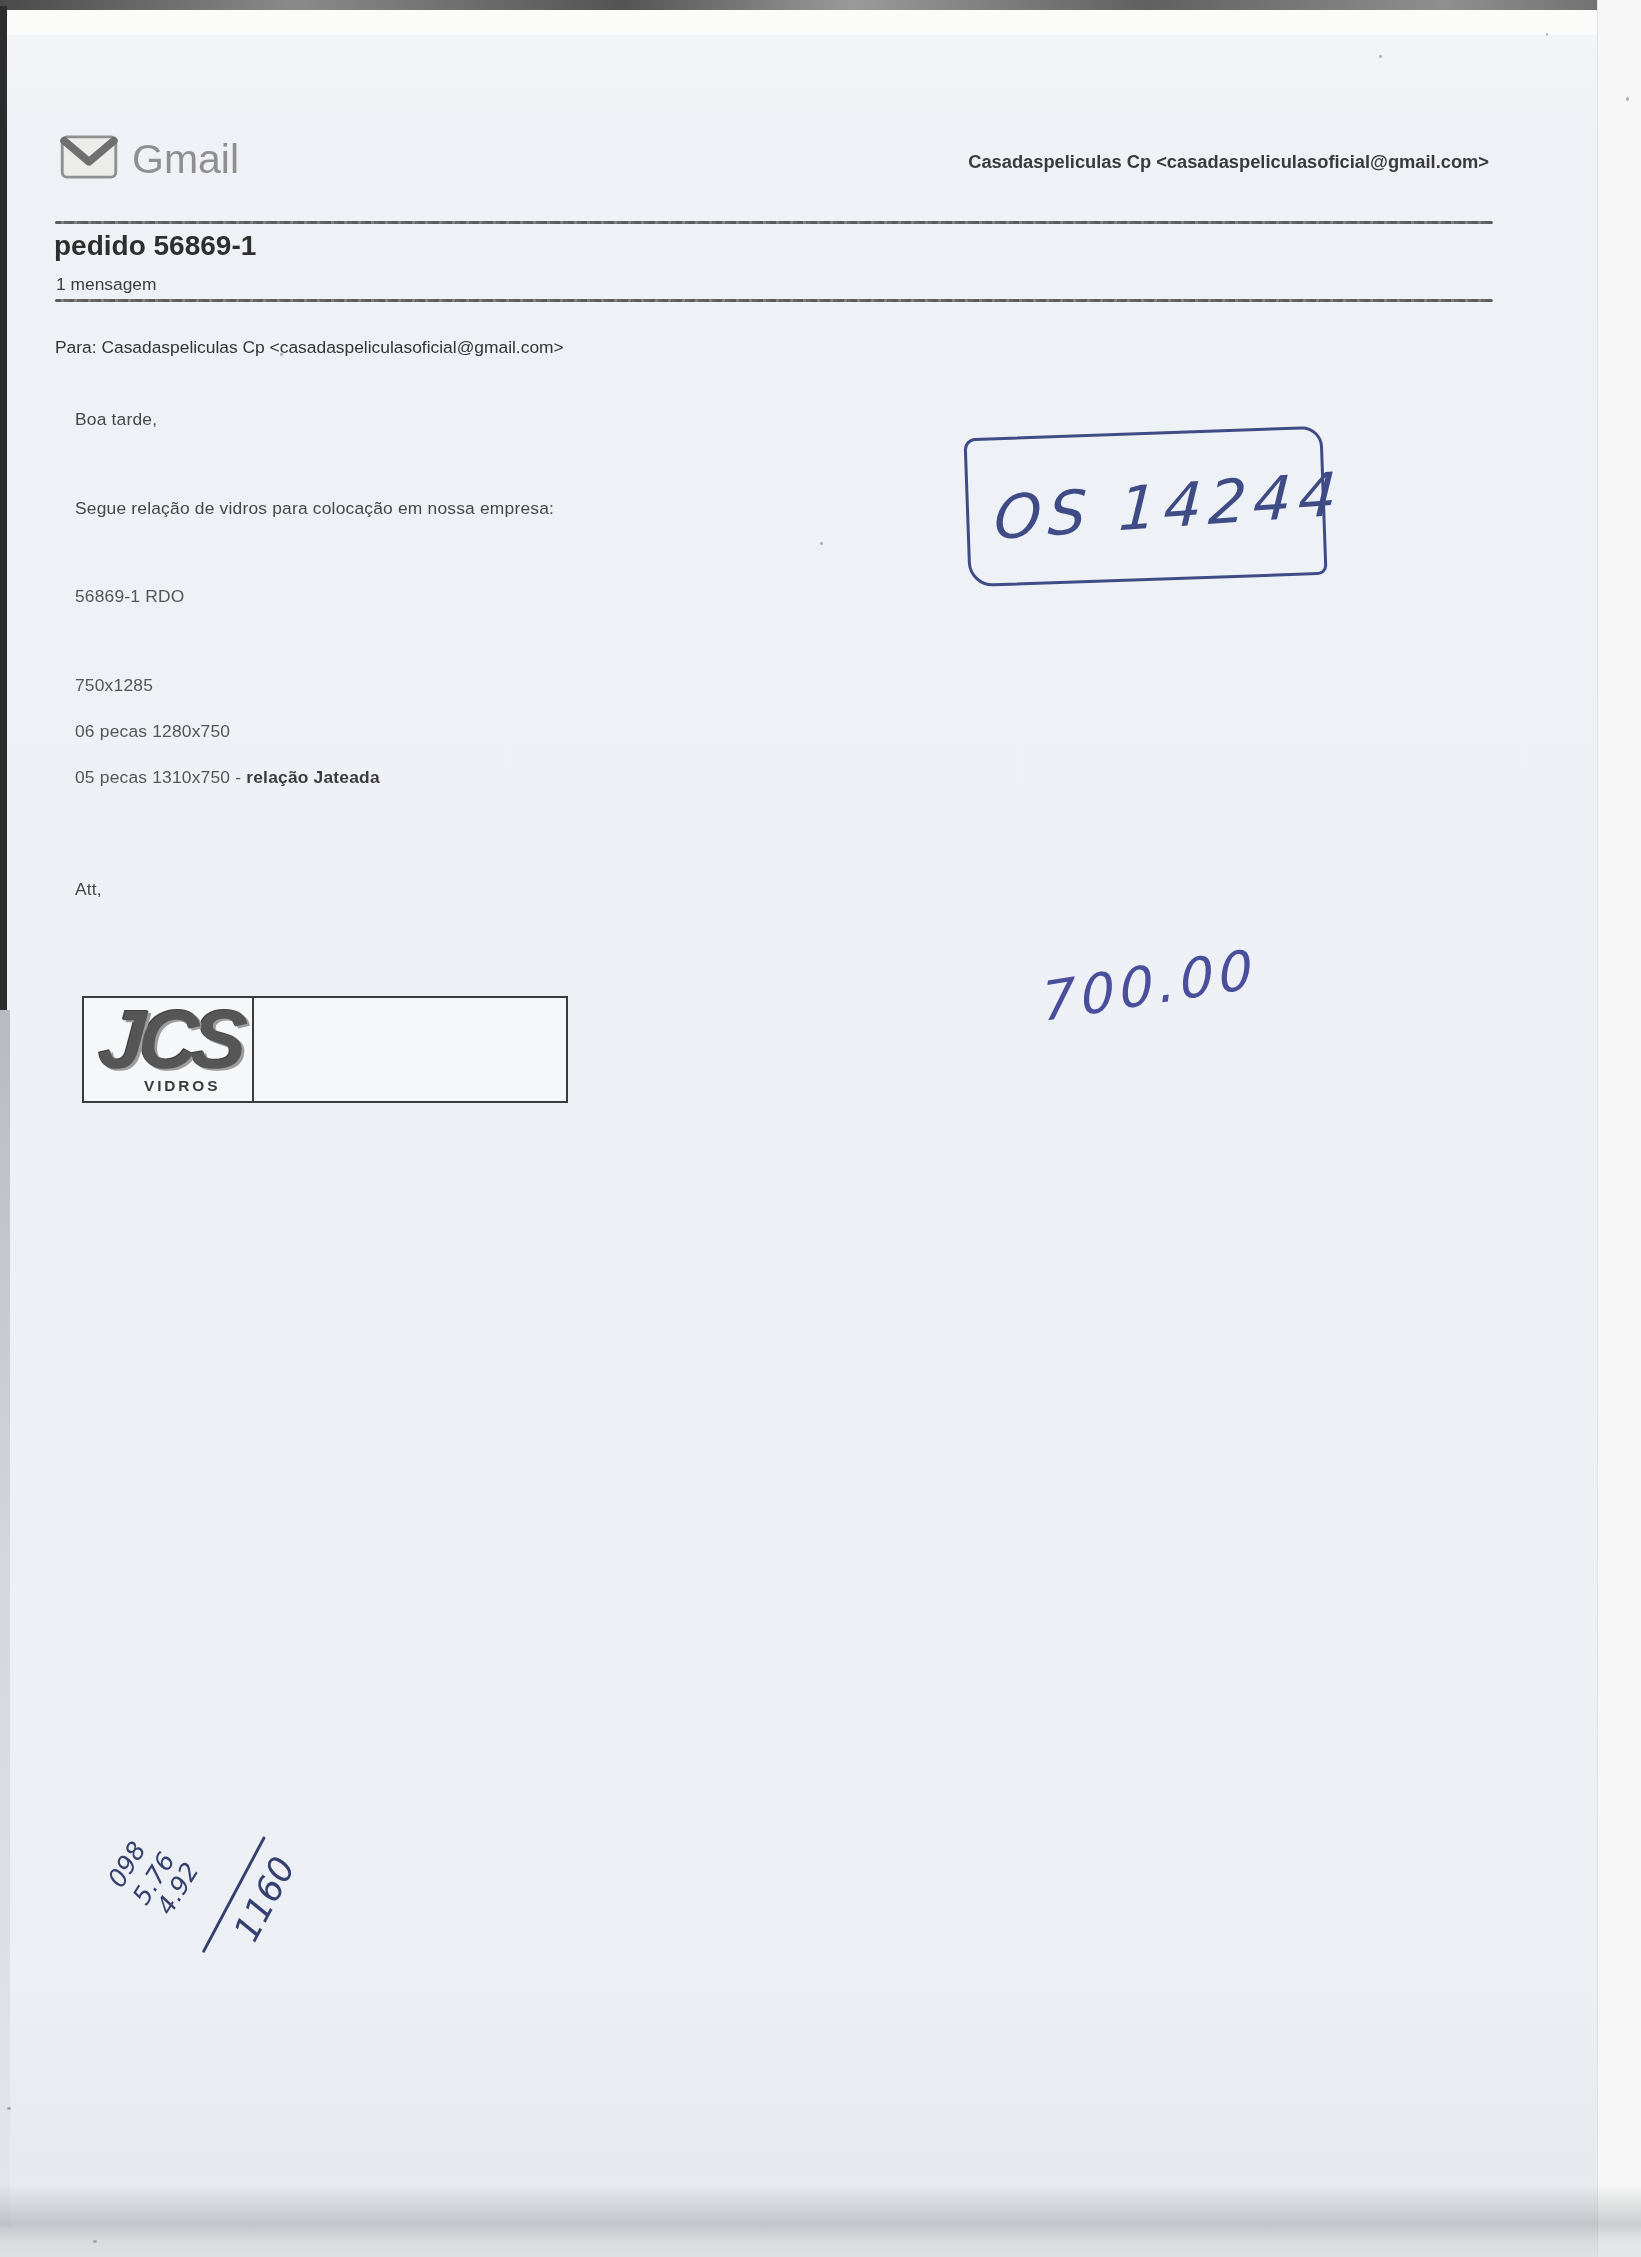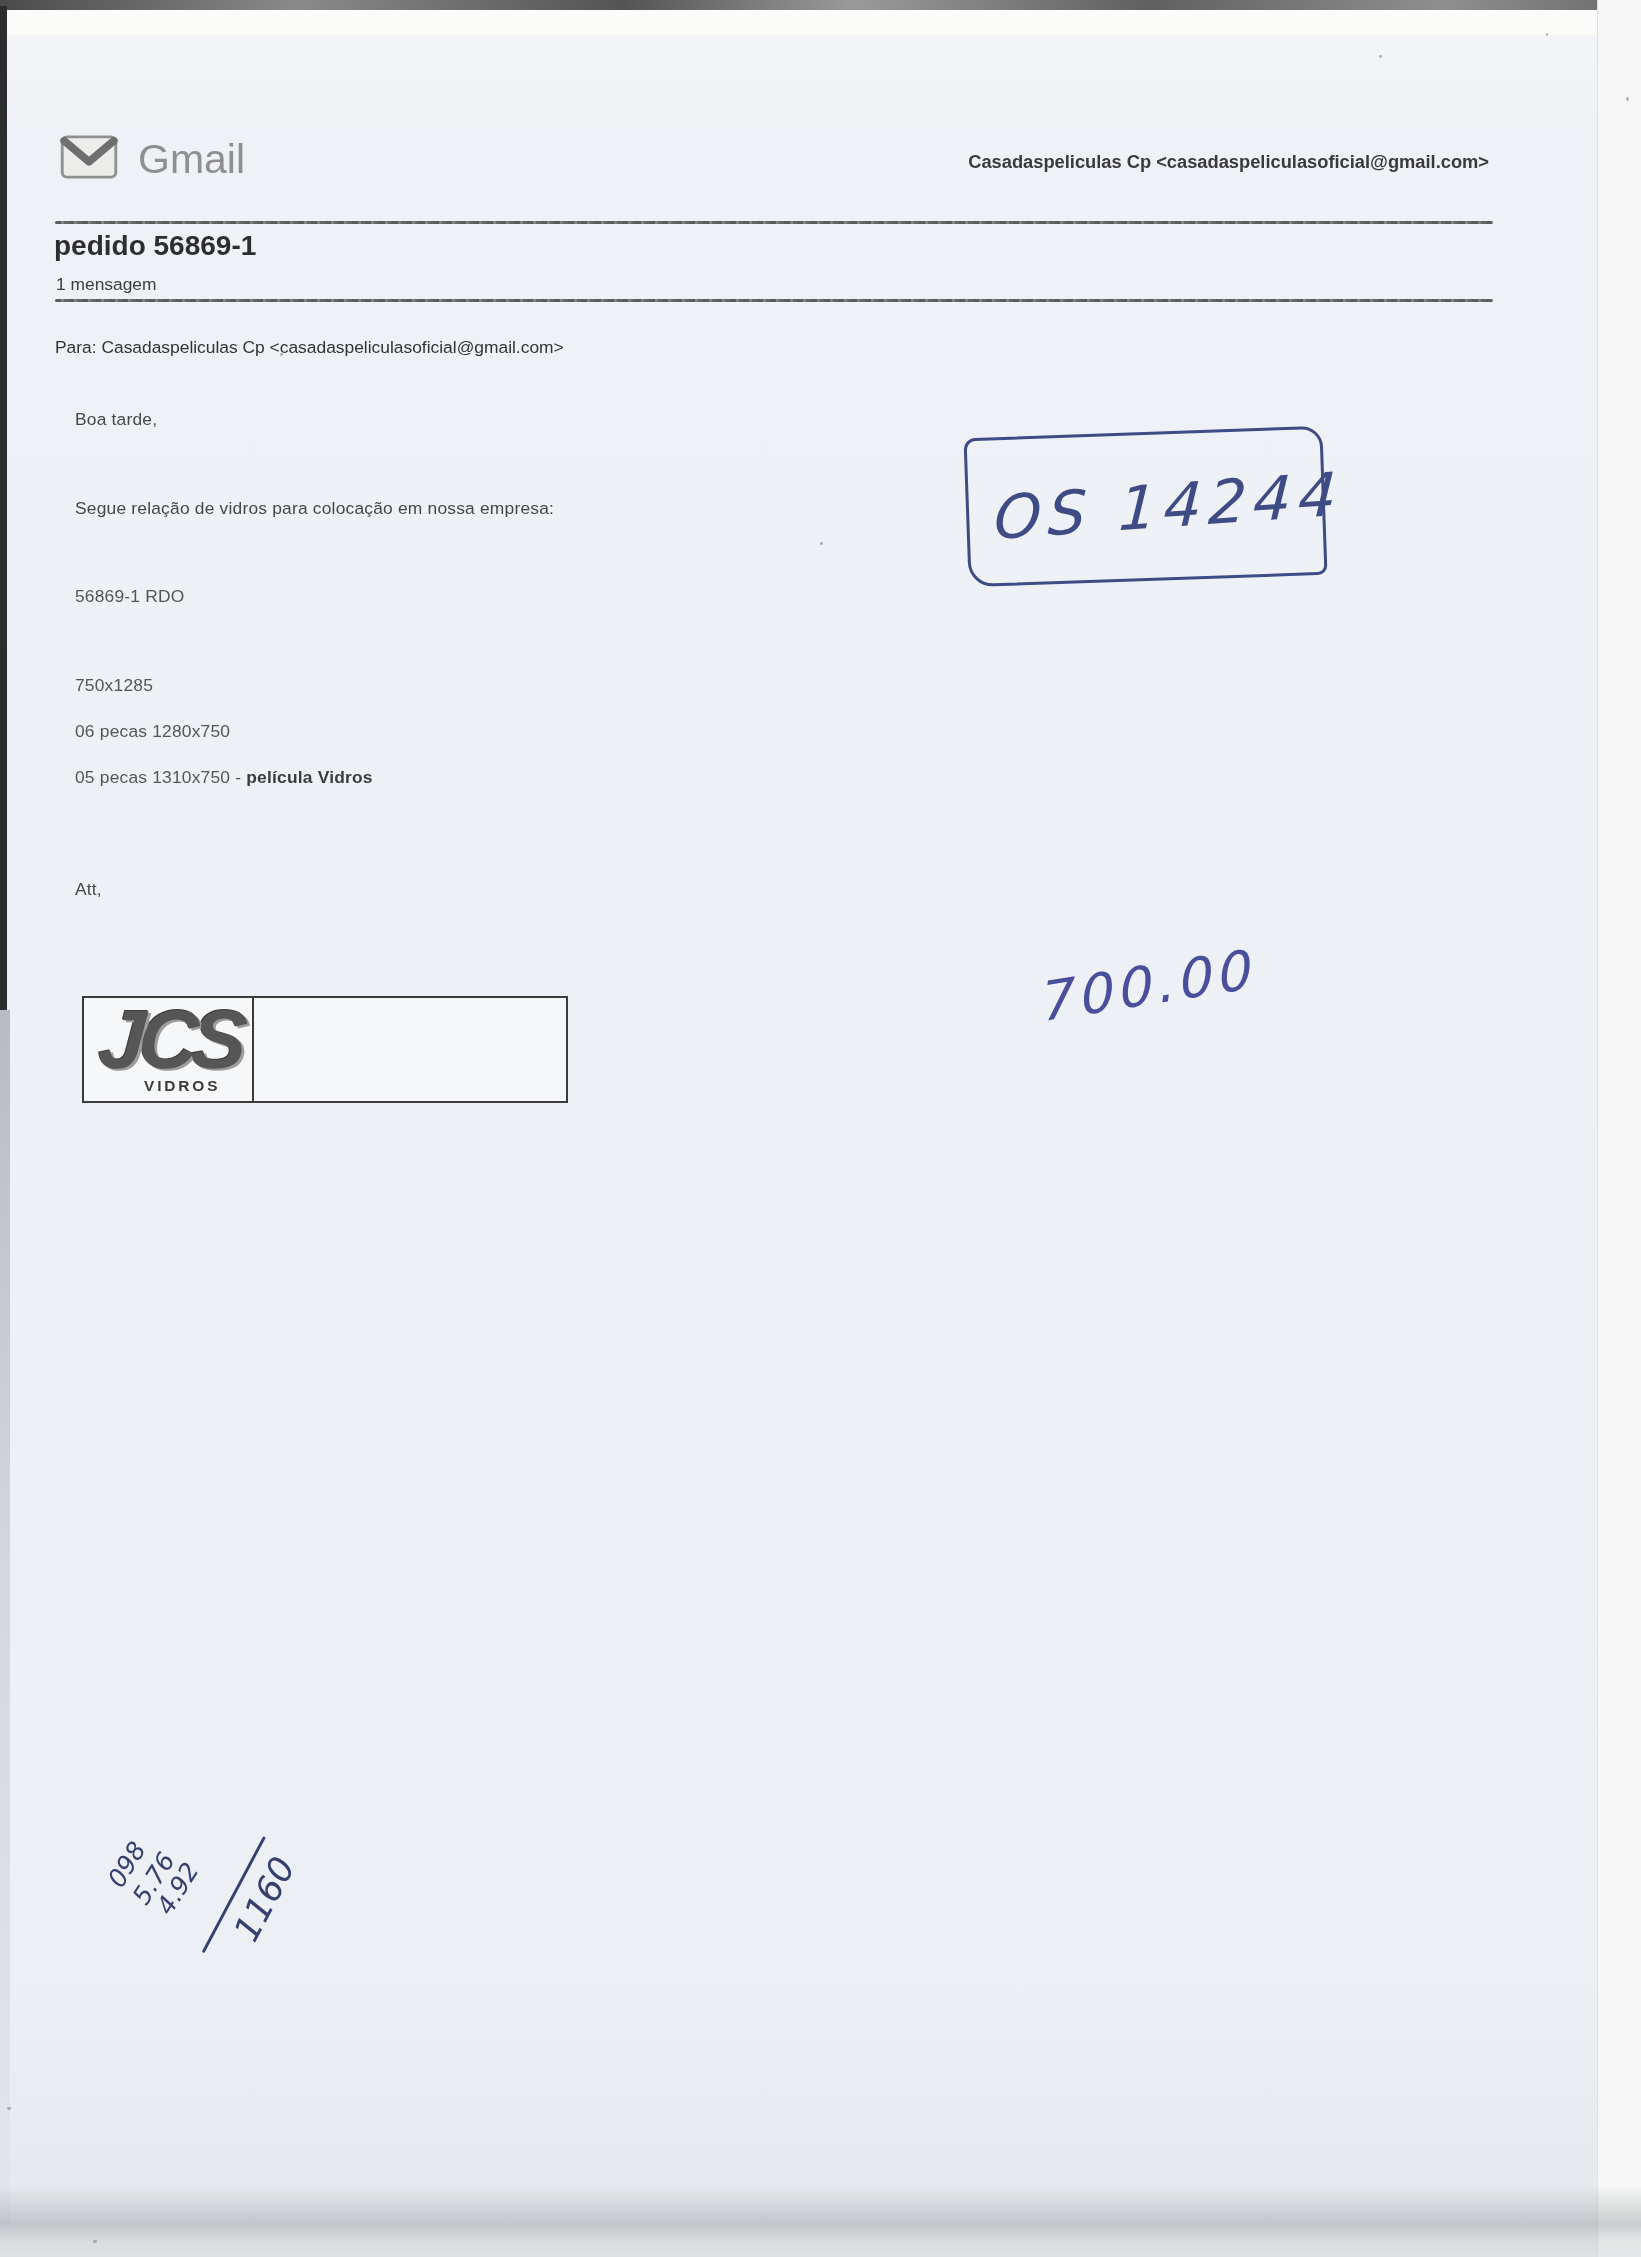--- a/index.html
+++ b/index.html
@@ -15,21 +15,21 @@
   .strip-white-top{position:absolute;left:0;top:9.7px;width:1641px;height:25px;background:#fbfcfa;}
   .strip-right{position:absolute;right:0;top:0;width:44px;height:2257px;background:#f6f7f6;
     border-left:1px solid #dde1e5;}
   .edge-left-dark{position:absolute;left:0;top:5.8px;width:6.8px;height:1004px;background:#2d2d2d;}
   .edge-left-soft{position:absolute;left:0;top:1010px;width:9.7px;height:1217px;
     background:linear-gradient(180deg,#aeb2b8,#cfd3d8 45%,#e2e5e9 100%);opacity:.85;}
   .bottom-fade{position:absolute;left:0;bottom:0;width:1641px;height:73px;
     background:linear-gradient(180deg,rgba(110,115,122,0) 0%,rgba(120,125,132,.34) 55%,rgba(160,164,170,.22) 78%,rgba(214,217,221,.55) 100%);}
   .speck{position:absolute;background:#777;border-radius:50%;opacity:.55;}
   
-  .gmail-logo{position:absolute;left:60px;top:135px;display:flex;align-items:center;gap:20px;}
+  .gmail-logo{position:absolute;left:60px;top:135px;display:flex;align-items:center;gap:14px;}
   .gmail-word{font-size:41px;color:#8e8f8e;letter-spacing:0px;line-height:1;}
   .account-header{position:absolute;right:152px;top:151px;font-size:18.3px;font-weight:bold;color:#3a3a3a;}
   .rule{position:absolute;left:55px;width:1438px;height:2.9px;border-radius:1.9px;opacity:.92;
     background:repeating-linear-gradient(90deg,#4f4f4f 0 5.8px,#767676 5.8px 8.7px,#5a5a5a 8.7px 13.5px);}
   .subject{position:absolute;left:54px;top:230px;font-size:28px;font-weight:bold;color:#2e2e2e;text-align:center;}
   .msg-count{position:absolute;left:56px;top:274px;font-size:17.4px;color:#3d3d3d;}
   .sender-row{position:absolute;left:55px;top:310px;width:1438px;display:flex;justify-content:space-between;font-size:17.4px;color:#2f2f2f;}
   .sender-name{font-weight:bold;}
   .to-line{position:absolute;left:55px;top:337px;font-size:17.4px;color:#333;}
   
@@ -106,21 +106,21 @@
   <div class="msg-count">1 mensagem</div>
   <div class="rule" style="top:299px;"></div>
 
   <div class="to-line">Para: Casadaspeliculas Cp &lt;casadaspeliculasoficial@gmail.com&gt;</div>
 
   <div class="bodytext b-greeting">Boa tarde,</div>
   <div class="bodytext b-intro">Segue relação de vidros para colocação em nossa empresa:</div>
   <div class="bodytext b-ref">56869-1 RDO</div>
   <div class="bodytext b-l1">750x1285</div>
   <div class="bodytext b-l2">06 pecas 1280x750</div>
-  <div class="bodytext b-l3"><span>05 pecas 1310x750 - </span><span class="bold">película Vidros</span></div>
+  <div class="bodytext b-l3"><span>05 pecas 1310x750 - </span><span class="bold">relação Jateada</span></div>
   <div class="bodytext b-att">Att,</div>
 
   <div class="sig-box">
     <div class="sig-logo-cell">
       <div class="jcs">JCS</div>
       <div class="vidros">VIDROS</div>
     </div>
   </div>
 
   <div class="os-box hw">

